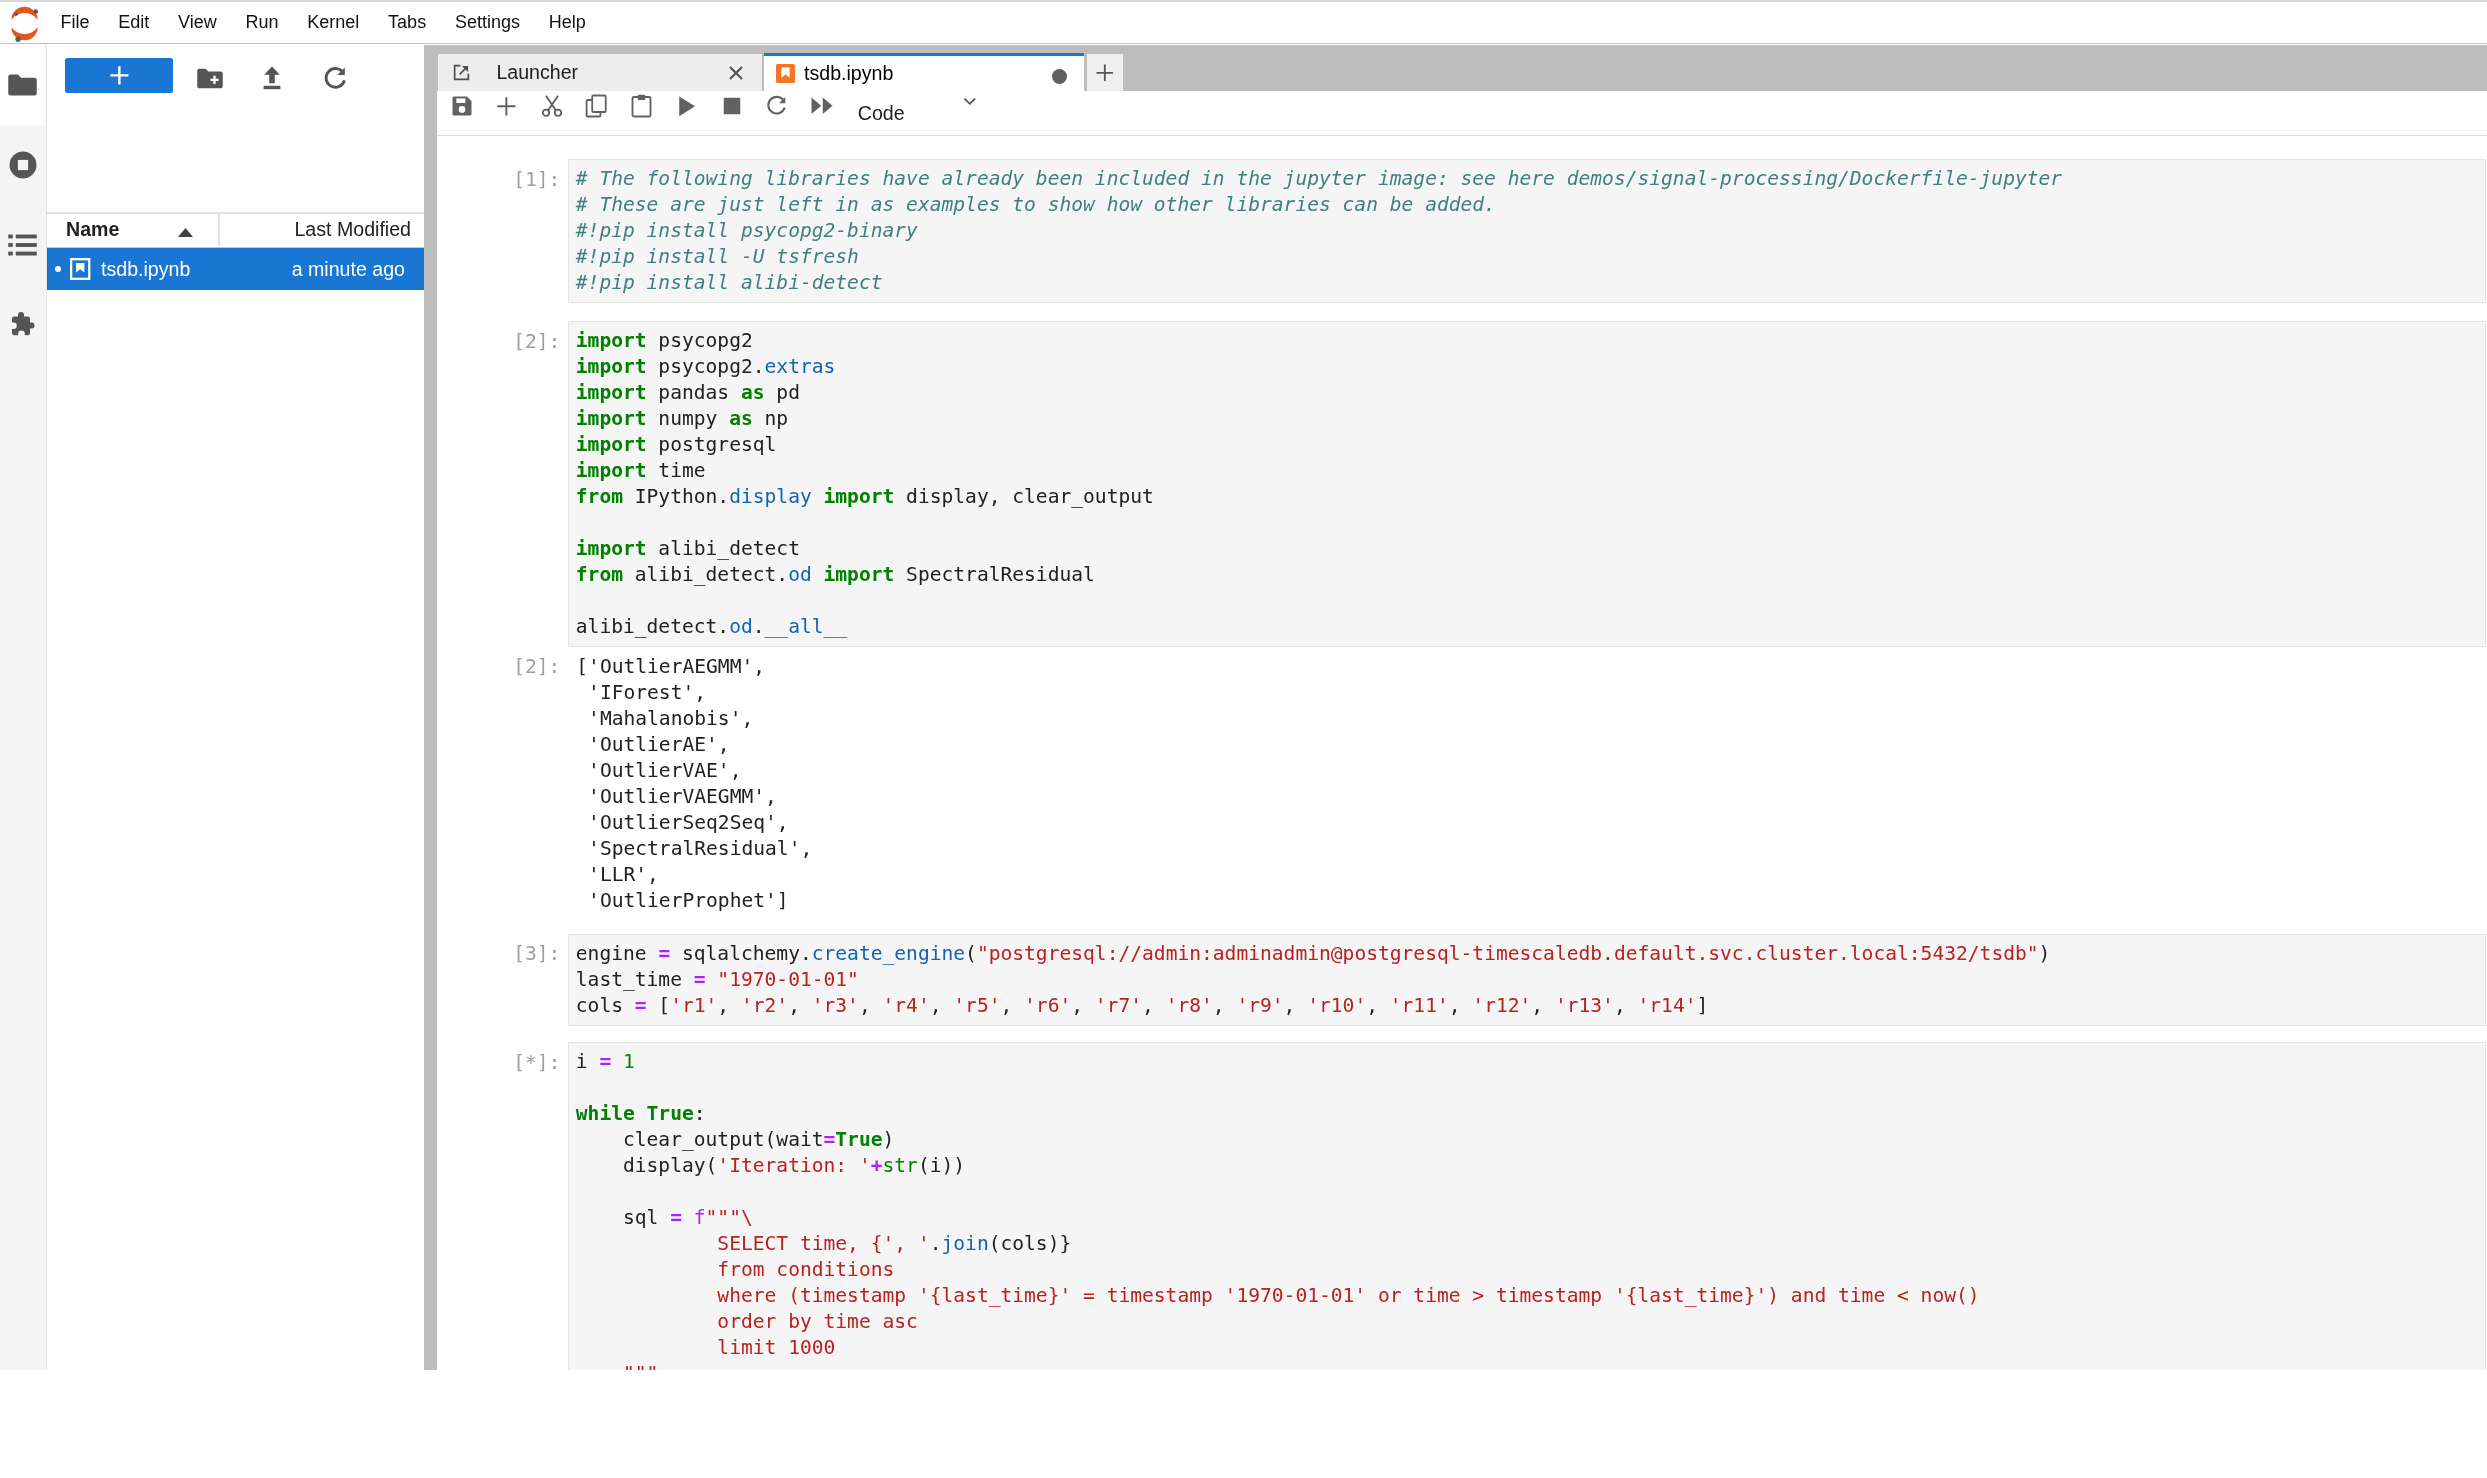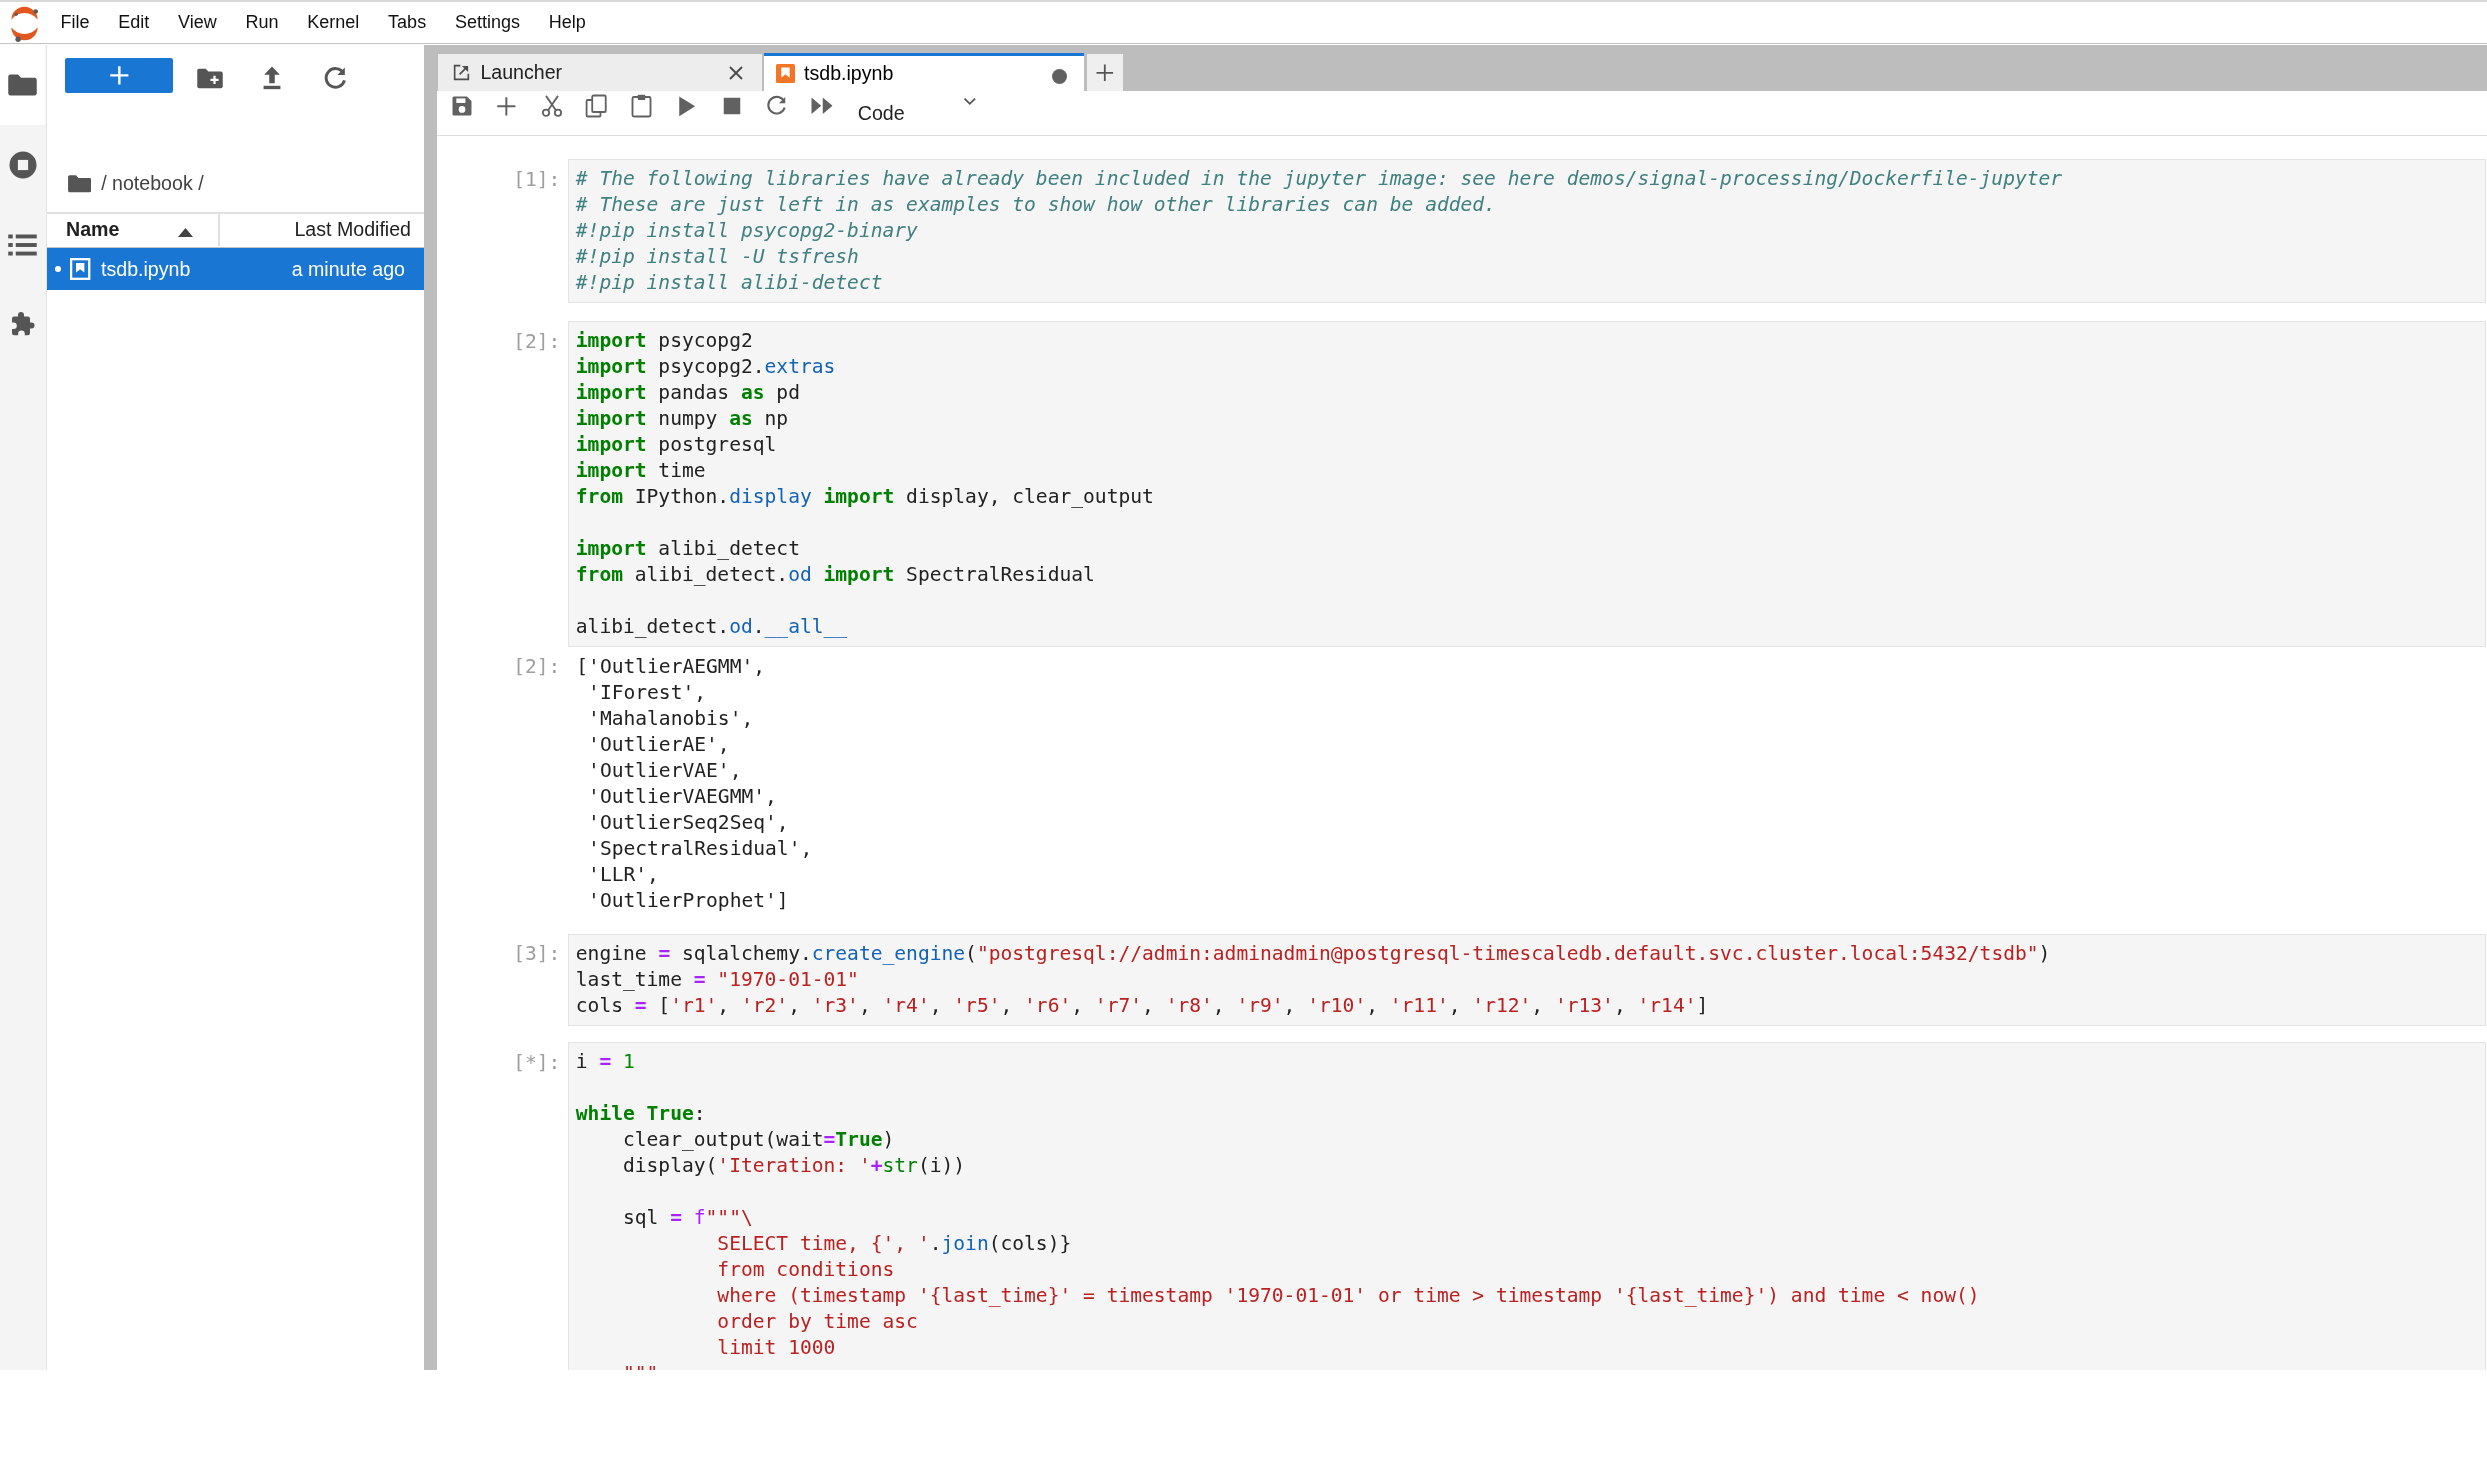--- a/index.html
+++ b/index.html
@@ -55,21 +55,21 @@
   .fb-row .row-name { position:absolute; left:54px; }
   .fb-row .row-mod { position:absolute; right:19px; }
 
   
   #splitter { position:absolute; left:424px; top:0; width:13px; height:100%; background:#bdbdbd; }
 
   
   #dock { position:absolute; left:437px; top:0; width:2051px; height:100%; background:#fff; }
   #tabbar { position:absolute; left:0; top:0; width:100%; height:46px; background:#bdbdbd; }
   .dtab { position:absolute; top:8.3px; height:38px; }
-  #tab-launcher { left:0; width:326px; background:#ededed; border:1.5px solid #bdbdbd; border-bottom:none; display:flex; align-items:center; }
+  #tab-launcher { left:0; width:326px; background:#ededed; border:1.5px solid #bdbdbd; border-bottom:none; display:flex; align-items:center;gap:16px; }
   #tab-launcher .tab-ic { margin-left:13.6px; display:flex; }
   #tab-launcher .tab-label { margin-left:9.8px; font-size:19.6px; color:#212121; }
   #tab-launcher .tab-close { position:absolute; right:16.6px; top:9.8px; display:flex; }
   #tab-active { left:327px; width:320px; background:#ffffff; border-top:3.8px solid #1976d2; display:flex; align-items:center; }
   #tab-active .tab-ic { margin-left:12px; display:flex; }
   #tab-active .tab-label { margin-left:9px; font-size:19.6px; color:#000; }
   #tab-active .tab-dirty { position:absolute; right:16.6px; top:13px; width:15px; height:15px; border-radius:50%; background:#616161; }
   #tab-add { left:649px; width:38px; background:#efefef; border:1.5px solid #bdbdbd; border-bottom:none; display:flex; align-items:center; justify-content:center; }
 
   
@@ -190,28 +190,20 @@
               <path fill="#555" d="M8.5 1 L 13.6 6.4 H 10.3 V 12 H 6.7 V 6.4 H 3.4 Z"></path>
               <rect x="3" y="13.6" width="11" height="2.2" fill="#555"></rect>
             </svg>
           </span>
         <span class="fb-act" id="fb-refresh">
             <svg width="26" height="26" viewBox="0 0 17 17">
               <path d="M14 5.2 A 6.1 6.1 0 1 0 14.7 10" fill="none" stroke="#555" stroke-width="1.9"></path>
               <path fill="#555" d="M14.9 1.7 V 6.6 H 10 Z"></path>
             </svg>
           </span>
-      </div>
-      <div id="fb-crumbs">
-        <span class="crumb-folder">
-            <svg width="23.4" height="19.6" viewBox="0 0 19 16">
-              <path fill="#555" d="M0 2.5 C0 1.7 .6 1 1.4 1 H 6.5 L 8.5 3.2 H 17.6 C 18.4 3.2 19 3.9 19 4.7 V 13.5 C 19 14.3 18.4 15 17.6 15 H 1.4 C .6 15 0 14.3 0 13.5 Z"></path>
-            </svg>
-          </span>
-        <span class="crumb-text">/ notebook /</span>
       </div>
       <div id="fb-divider"></div>
       <div id="fb-head">
         <span class="col-name">
           <span>Name</span>
         </span>
         <span class="sort-ic"><svg width="15" height="9" viewBox="0 0 10 6">
               <path fill="#424242" d="M5 0 L 10 6 H 0 Z"></path>
             </svg></span>
         <span class="col-split"></span>

